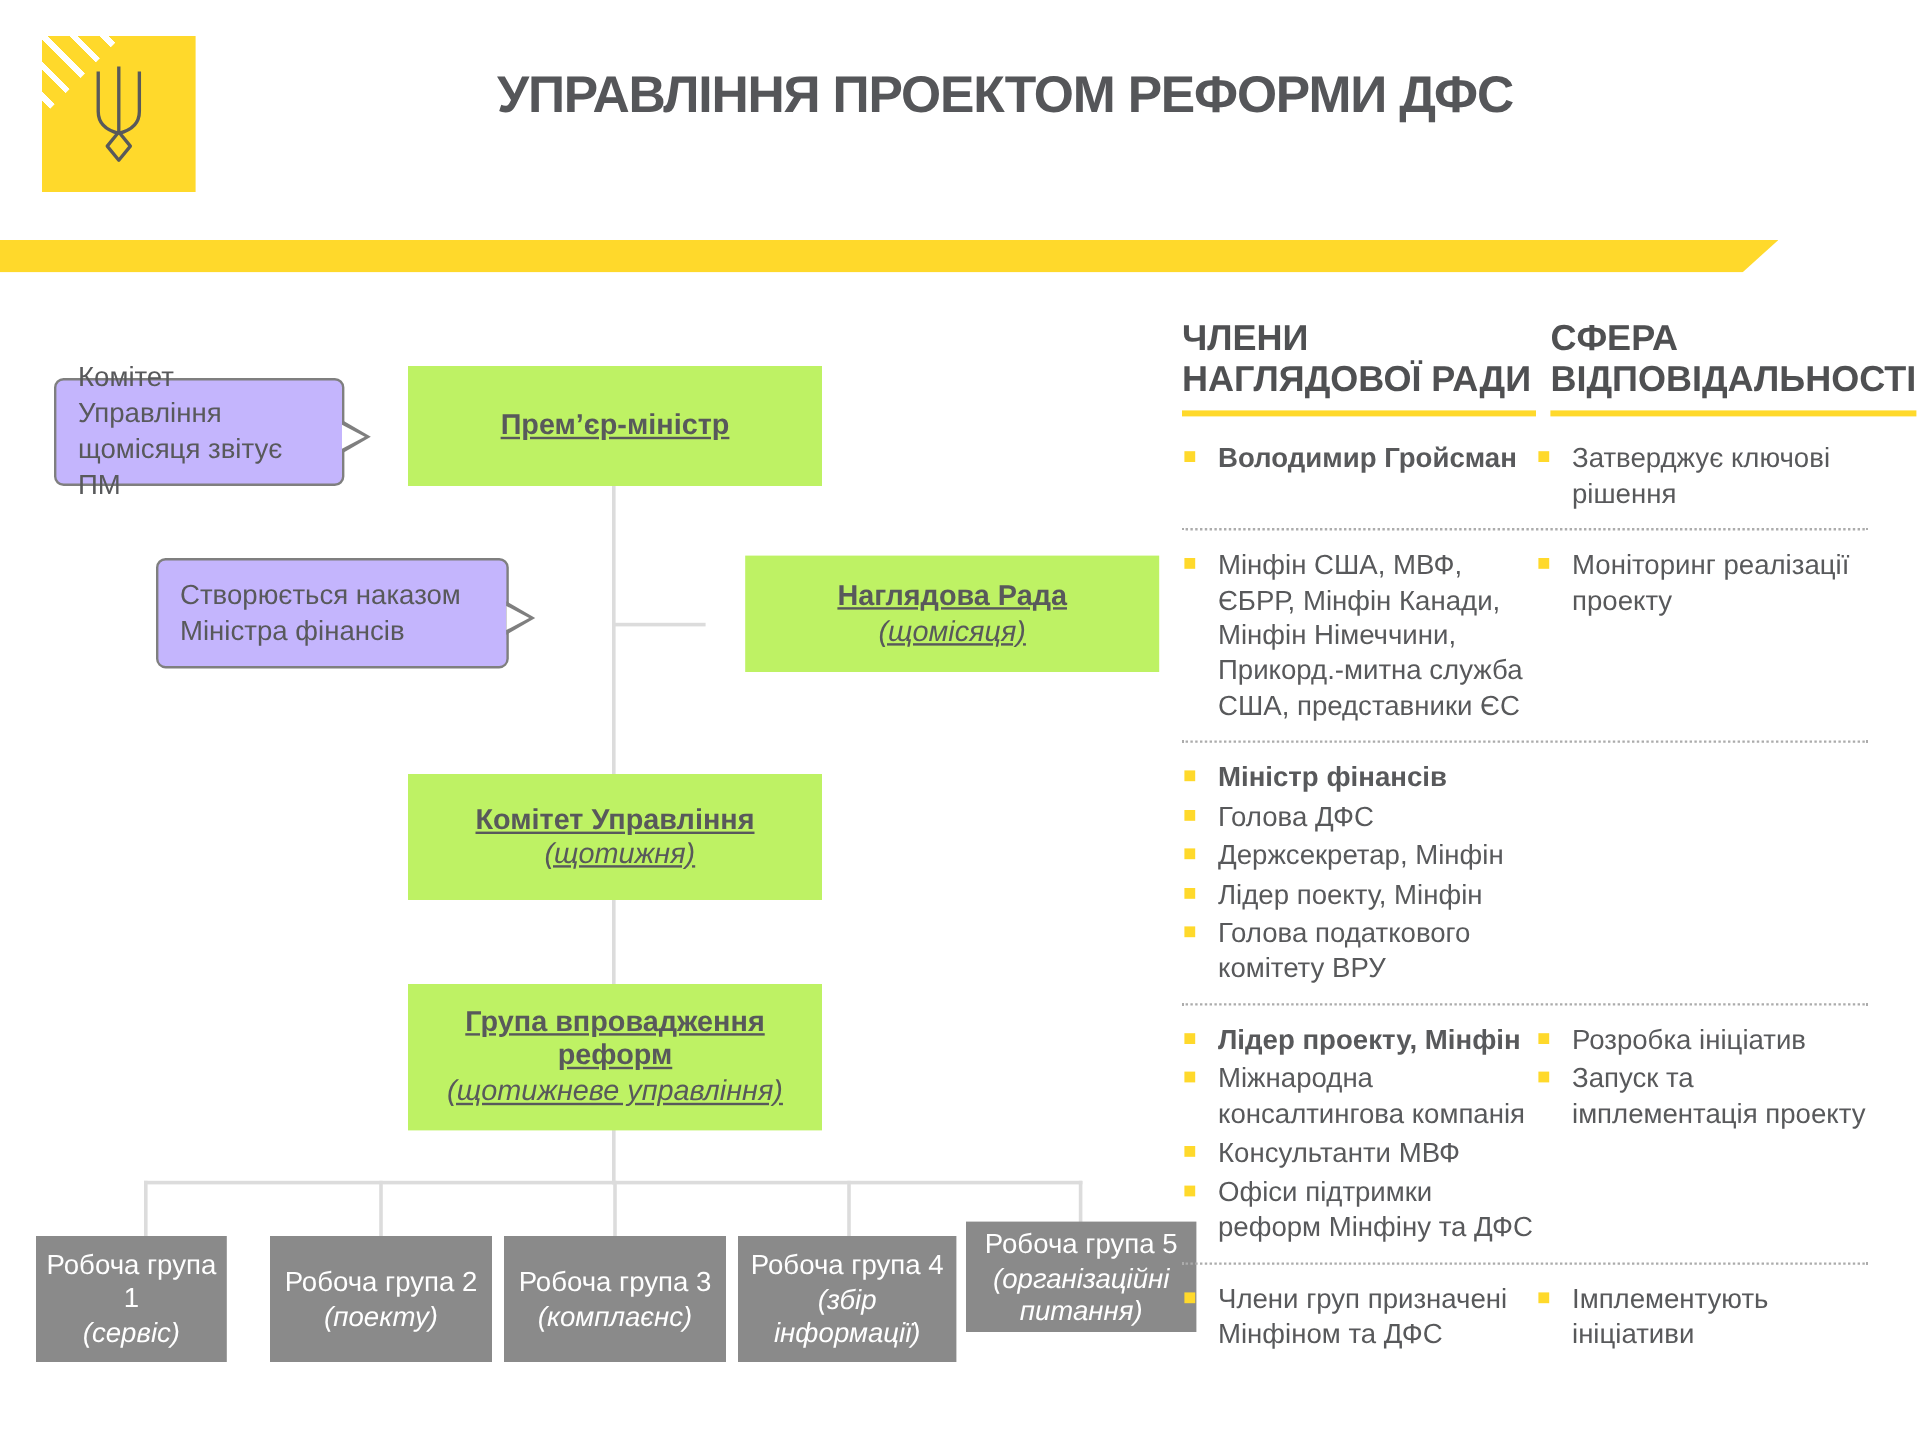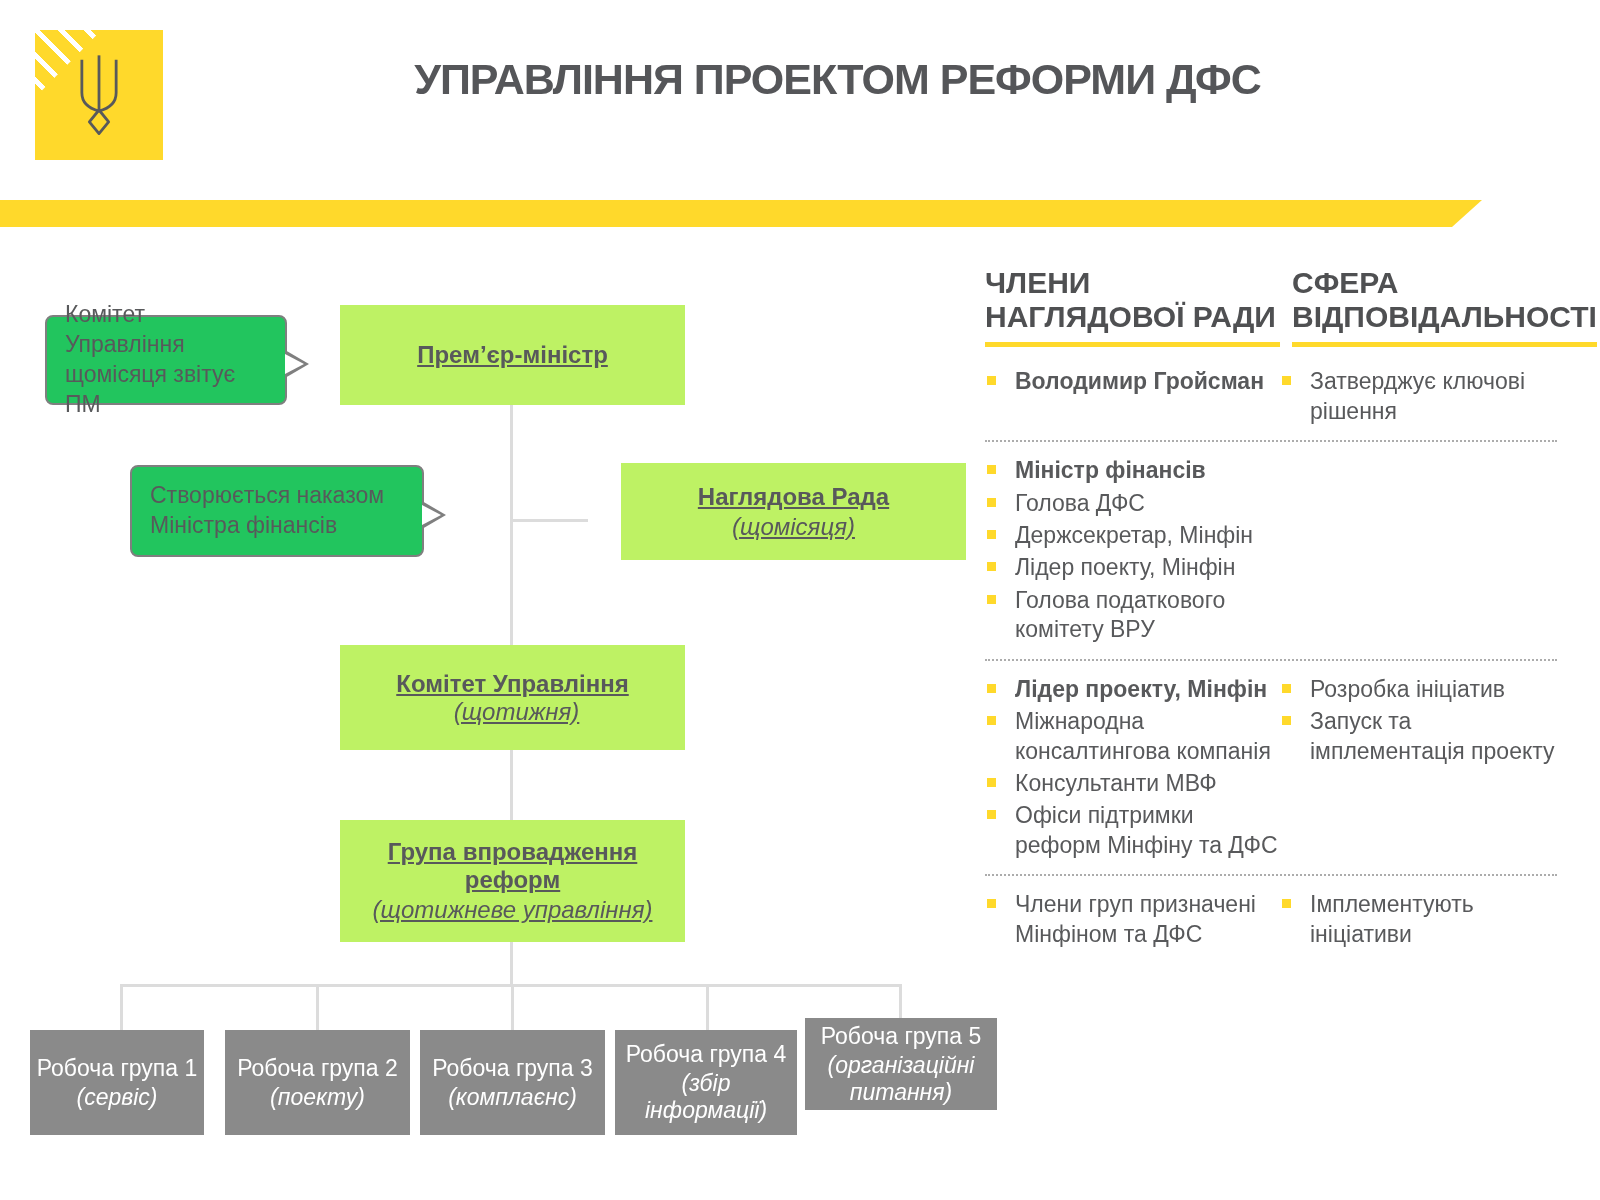--- a/index.html
+++ b/index.html
@@ -26,21 +26,21 @@
   .ynode .t { font-weight: 700; }
   .ynode .s { font-style: italic; display: block; margin-top: 2px; }
   .ynode.inline-sub .t, .ynode.inline-sub .s { display: inline; }
   .ynode.inline-sub .s { margin-left: 8px; }
 
   .gnode { position: absolute; background: #8A8A8A; color: #fff; display: flex; flex-direction: column;
       align-items: center; justify-content: center; text-align: center; font-size: 23px; padding: 6px; }
   .gnode .s { font-style: italic; margin-top: 2px; }
 
   
-  .callout { position: absolute; background: #22c55e; border: 2px solid #7F7F7F; border-radius: 8px;
+  .callout { position: absolute; background: #c4b5fd; border: 2px solid #7F7F7F; border-radius: 8px;
       display: flex; align-items: center; padding: 8px 18px; font-size: 23px; line-height: 1.3; color: #58595B; }
   .callout::before { content:""; position:absolute; right:-24px; top:calc(55% - 14px);
       border-top:14px solid transparent; border-bottom:14px solid transparent; border-left:24px solid #7F7F7F; }
   .callout::after { content:""; position:absolute; right:-19px; top:calc(55% - 10px);
       border-top:10px solid transparent; border-bottom:10px solid transparent; border-left:19px solid #fff; }
 
   
   .panel { position: absolute; left: 985px; top: 266px; width: 572px; }
   .panel-head { display: grid; grid-template-columns: 295px 1fr; column-gap: 12px; margin-bottom: 6px; }
   .col-head { font-size: 30px; font-weight: 700; line-height: 1.12; color: #4F5052; }
@@ -102,21 +102,21 @@
       <span class="s">(щотижня)</span>
     </div>
   </div>
   <div class="ynode" style="left:340px; top:820px; width:345px; height:122px;">
     <div>
       <span class="t">Група впровадження реформ</span>
       <span class="s">(щотижневе управління)</span>
     </div>
   </div>
 
-  <div class="gnode" style="left:30px; top:1030px; width:174px; height:105px;">
+  <div class="gnode" style="left:30px; top:1030px; width:159px; height:105px;">
     <span>Робоча група 1</span>
     <span class="s">(сервіс)</span>
   </div>
   <div class="gnode" style="left:225px; top:1030px; width:185px; height:105px;">
     <span>Робоча група 2</span>
     <span class="s">(поекту)</span>
   </div>
   <div class="gnode" style="left:420px; top:1030px; width:185px; height:105px;">
     <span>Робоча група 3</span>
     <span class="s">(комплаєнс)</span>
@@ -146,20 +146,28 @@
 
     <div class="trow">
       <ul class="blist">
         <li class="bold">Володимир Гройсман</li>
       </ul>
       <ul class="blist">
         <li>Затверджує ключові рішення</li>
       </ul>
     </div>
 
+    <div class="trow">
+      <ul class="blist">
+        <li>Мінфін США, МВФ, ЄБРР, Мінфін Канади, Мінфін Німеччини, Прикорд.-митна служба США, представники ЄС</li>
+      </ul>
+      <ul class="blist">
+        <li>Моніторинг реалізації проекту</li>
+      </ul>
+    </div>
 
     <div class="trow">
       <ul class="blist">
         <li class="bold">Міністр фінансів</li>
         <li>Голова ДФС</li>
         <li>Держсекретар, Мінфін</li>
         <li>Лідер поекту, Мінфін</li>
         <li>Голова податкового комітету ВРУ</li>
       </ul>
     </div>

